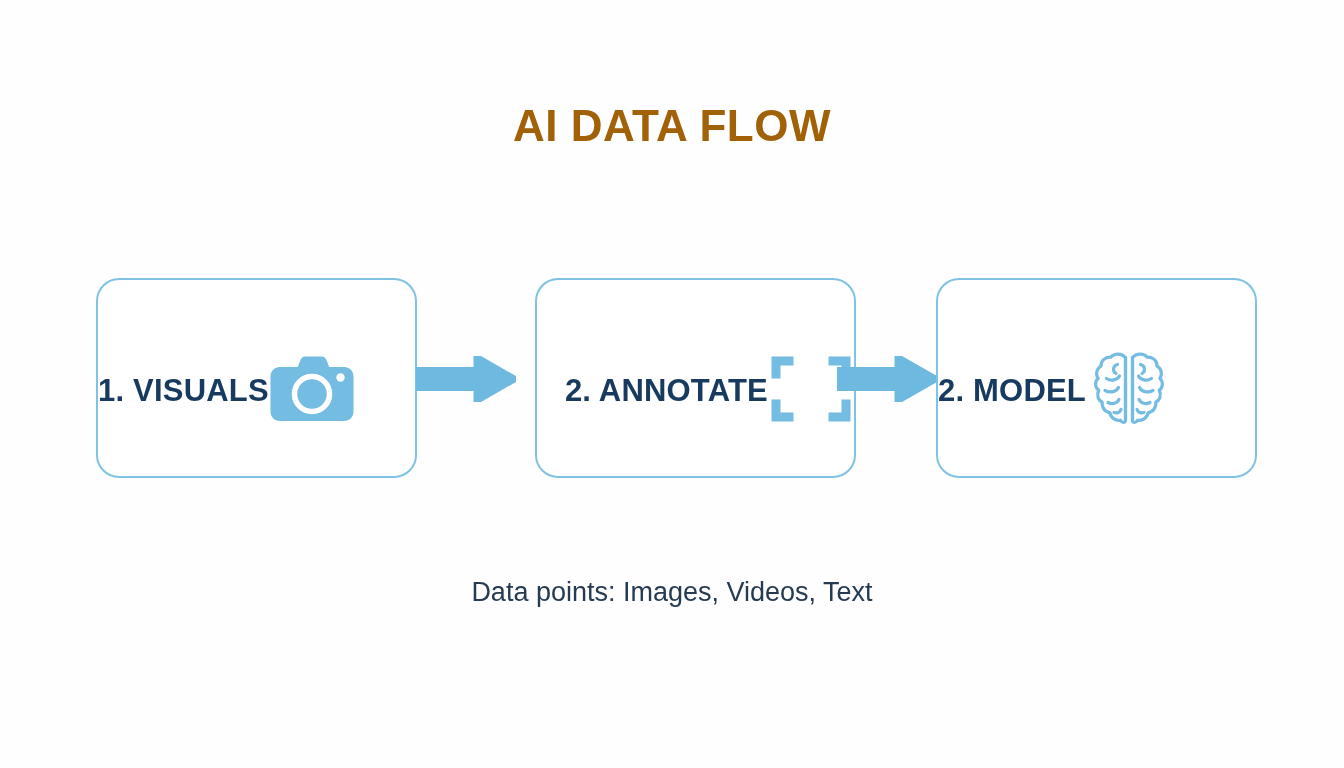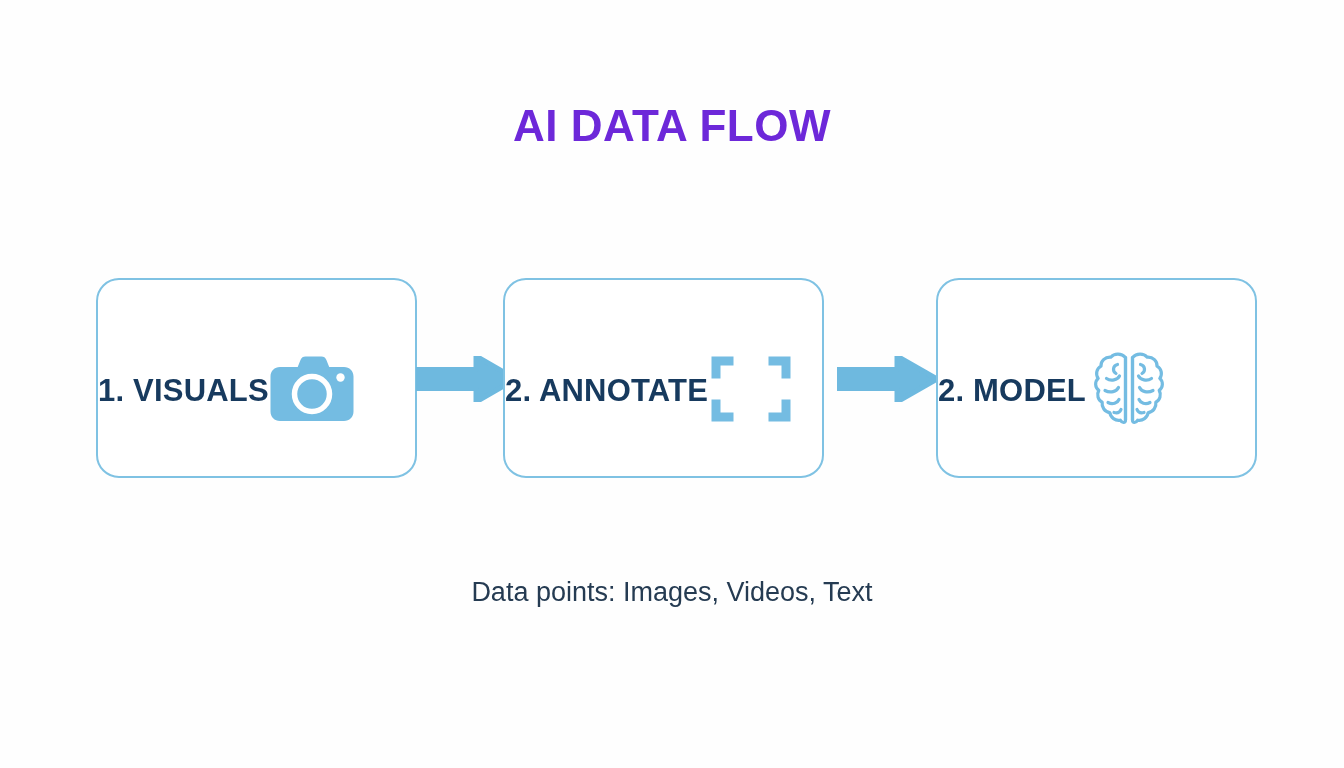--- a/index.html
+++ b/index.html
@@ -26,21 +26,21 @@
   
   .title {
     position: absolute;
     left: 0;
     top: 104px;
     width: 1344px;
     text-align: center;
     font-size: 44px;
     font-weight: bold;
     letter-spacing: 0.5px;
-    color: #6d28d9;
+    color: #a16207;
     line-height: 1;
     white-space: nowrap;
   }
 
   
   .flow-row {
     position: absolute;
     left: 96px;
     top: 278px;
     width: 1157px;
@@ -54,21 +54,21 @@
     height: 200px;
     box-sizing: border-box;
     border: 2.5px solid #7FC2E3;
     border-radius: 23px;
     background: #FFFFFF;
     display: flex;
     flex-direction: row;
     align-items: center;
   }
   .step-box.b1 { left: 0px; }
-  .step-box.b2 { left: 407px; }
+  .step-box.b2 { left: 439px; justify-content: flex-end; }
   .step-box.b3 { left: 840px; }
 
   .step-label {
     margin-top: 27px;
     font-size: 31px;
     font-weight: bold;
     color: #173A5E;
     letter-spacing: 0.2px;
     white-space: nowrap;
     line-height: 1.05;

